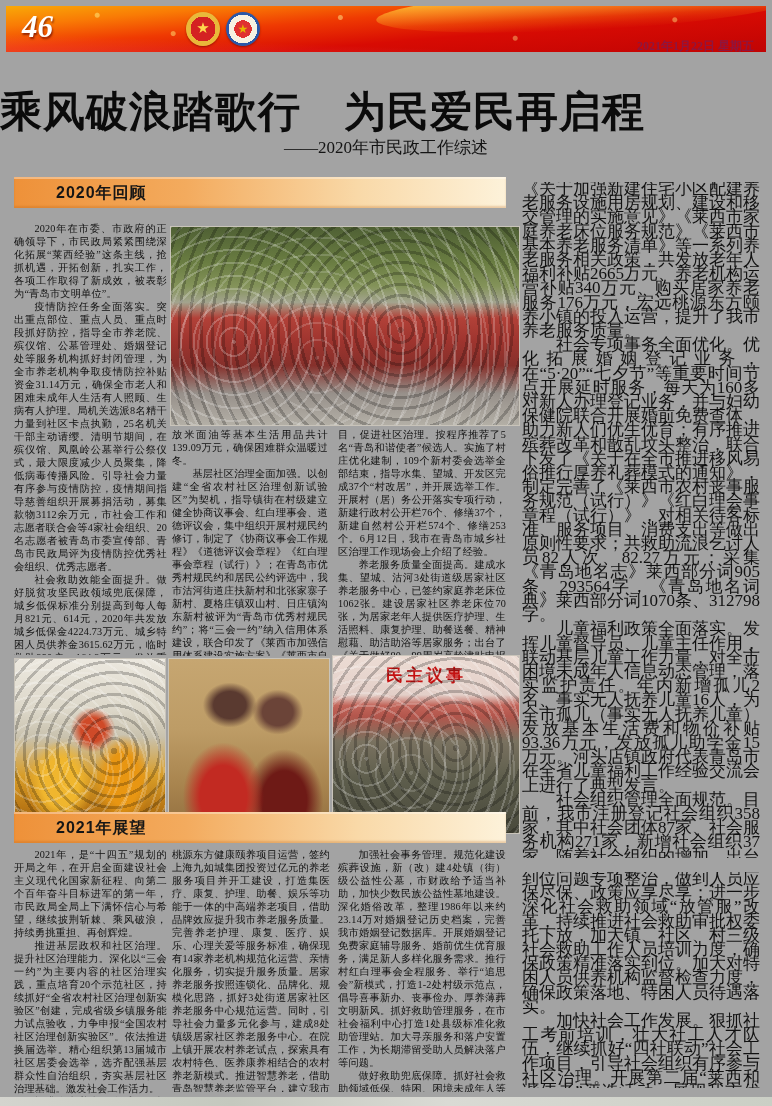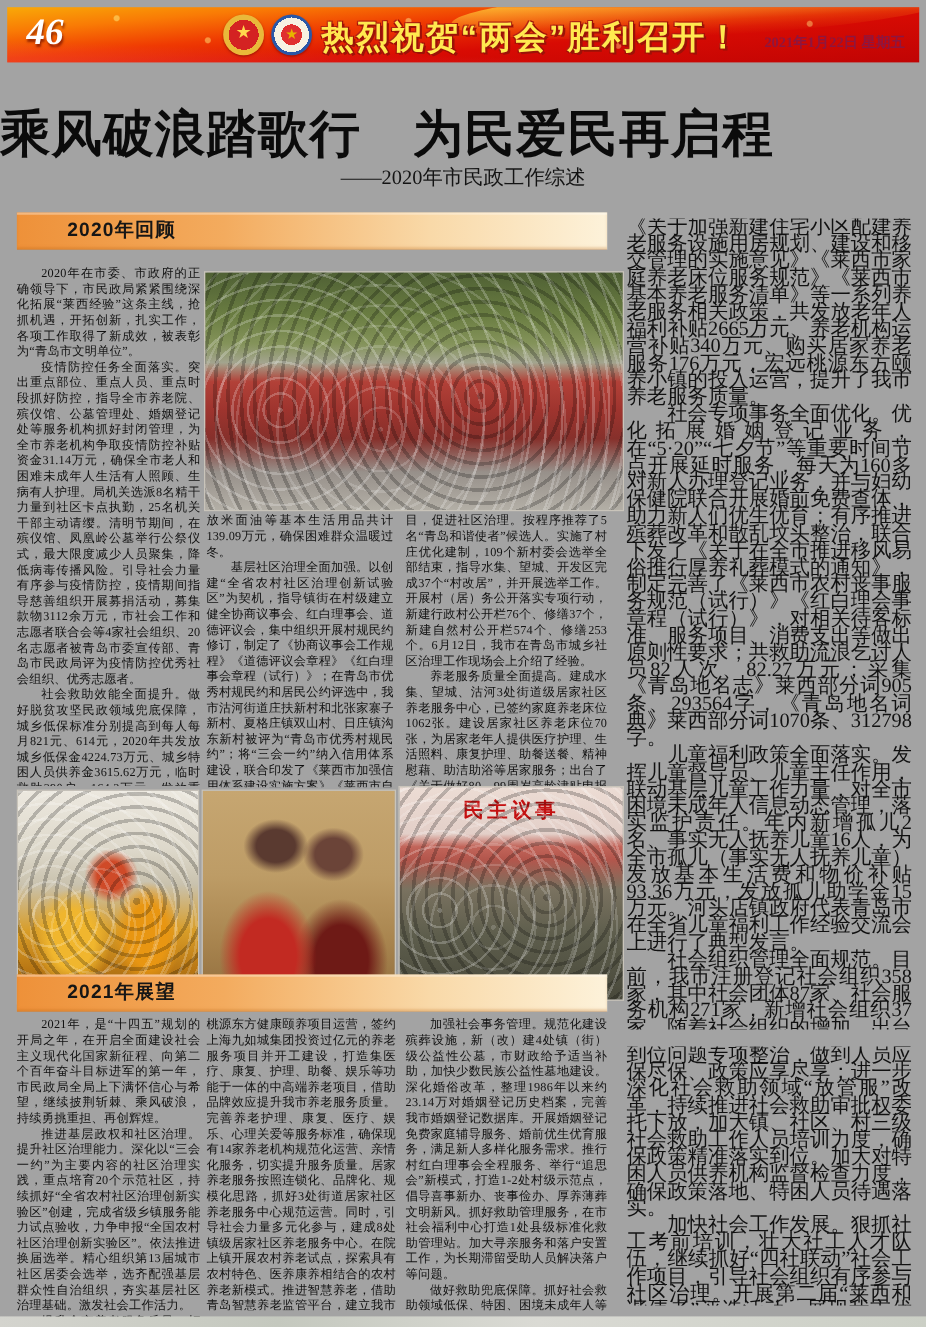--- a/index.html
+++ b/index.html
@@ -25,21 +25,21 @@
   .emblems{position:absolute;left:180px;top:6px;display:flex;gap:6px;z-index:3;}
   .emblem{width:34px;height:34px;border-radius:50%;position:relative;box-shadow:0 1px 2px rgba(80,0,0,.5);}
   .emblem span{position:absolute;left:50%;top:50%;transform:translate(-50%,-54%);font-size:15px;line-height:1;}
   .emblem-national{background:radial-gradient(circle,#d42222 0 52%,#e9b93a 52% 82%,#caa21d 100%);}
   .emblem-national span{color:#ffd84d;}
   .emblem-cppcc{background:radial-gradient(circle,#e03030 0 36%,#f7f1e2 36% 60%,#2a57a8 60% 100%);}
   .emblem-cppcc span{color:#e6b400;font-size:12px;}
   .banner-title{position:absolute;left:262px;top:7px;z-index:3;
       font-family:"Liberation Sans","DejaVu Sans",sans-serif;font-weight:900;font-size:27px;letter-spacing:2px;
       color:#ffe94f;text-shadow:2px 2px 0 #9b1208,-1px -1px 0 #b32315,1px -1px 0 #9b1208,-1px 1px 0 #9b1208;}
-  .banner-date{position:absolute;right:12px;top:21px;z-index:3;font-size:12px;font-weight:bold;color:#8d1640;}
+  .banner-date{position:absolute;right:12px;top:32px;z-index:3;font-size:12px;font-weight:bold;color:#8d1640;}
   
   .headline{position:absolute;left:0;top:84px;width:772px;text-align:left;
       font-family:"Liberation Sans","DejaVu Sans",sans-serif;font-weight:900;font-size:42px;letter-spacing:1px;color:#0b0b0b;}
   .subhead{position:absolute;left:0;top:136px;width:772px;text-align:center;font-size:17px;color:#141414;}
   
   .sechead{position:absolute;left:14px;width:492px;height:31px;
       background:linear-gradient(90deg,#ee9139 0%,#f3ab5e 35%,#f9d9a8 70%,#fdf2da 100%);
       box-shadow:inset 0 2px 0 rgba(255,255,255,.35), inset 0 -2px 2px rgba(180,90,10,.25);}
   .sechead .t{padding-left:42px;line-height:31px;font-size:16px;font-weight:bold;color:#161616;
       font-family:"Liberation Sans","DejaVu Sans",sans-serif;letter-spacing:1px;}
@@ -87,21 +87,20 @@
   <div class="banner">
     <div class="pageno">46</div>
     <div class="emblems">
       <div class="emblem emblem-national">
           <span>★</span>
         </div>
       <div class="emblem emblem-cppcc">
           <span>★</span>
         </div>
     </div>
-    <div class="banner-title">热烈祝贺“两会”胜利召开！</div>
     <div class="banner-date">2021年1月22日 星期五</div>
   </div>
 
   <div class="headline">乘风破浪踏歌行　为民爱民再启程</div>
   <div class="subhead">——2020年市民政工作综述</div>
 
   <div class="sechead" style="top:177px;">
     <div class="t">2020年回顾</div>
   </div>
 

